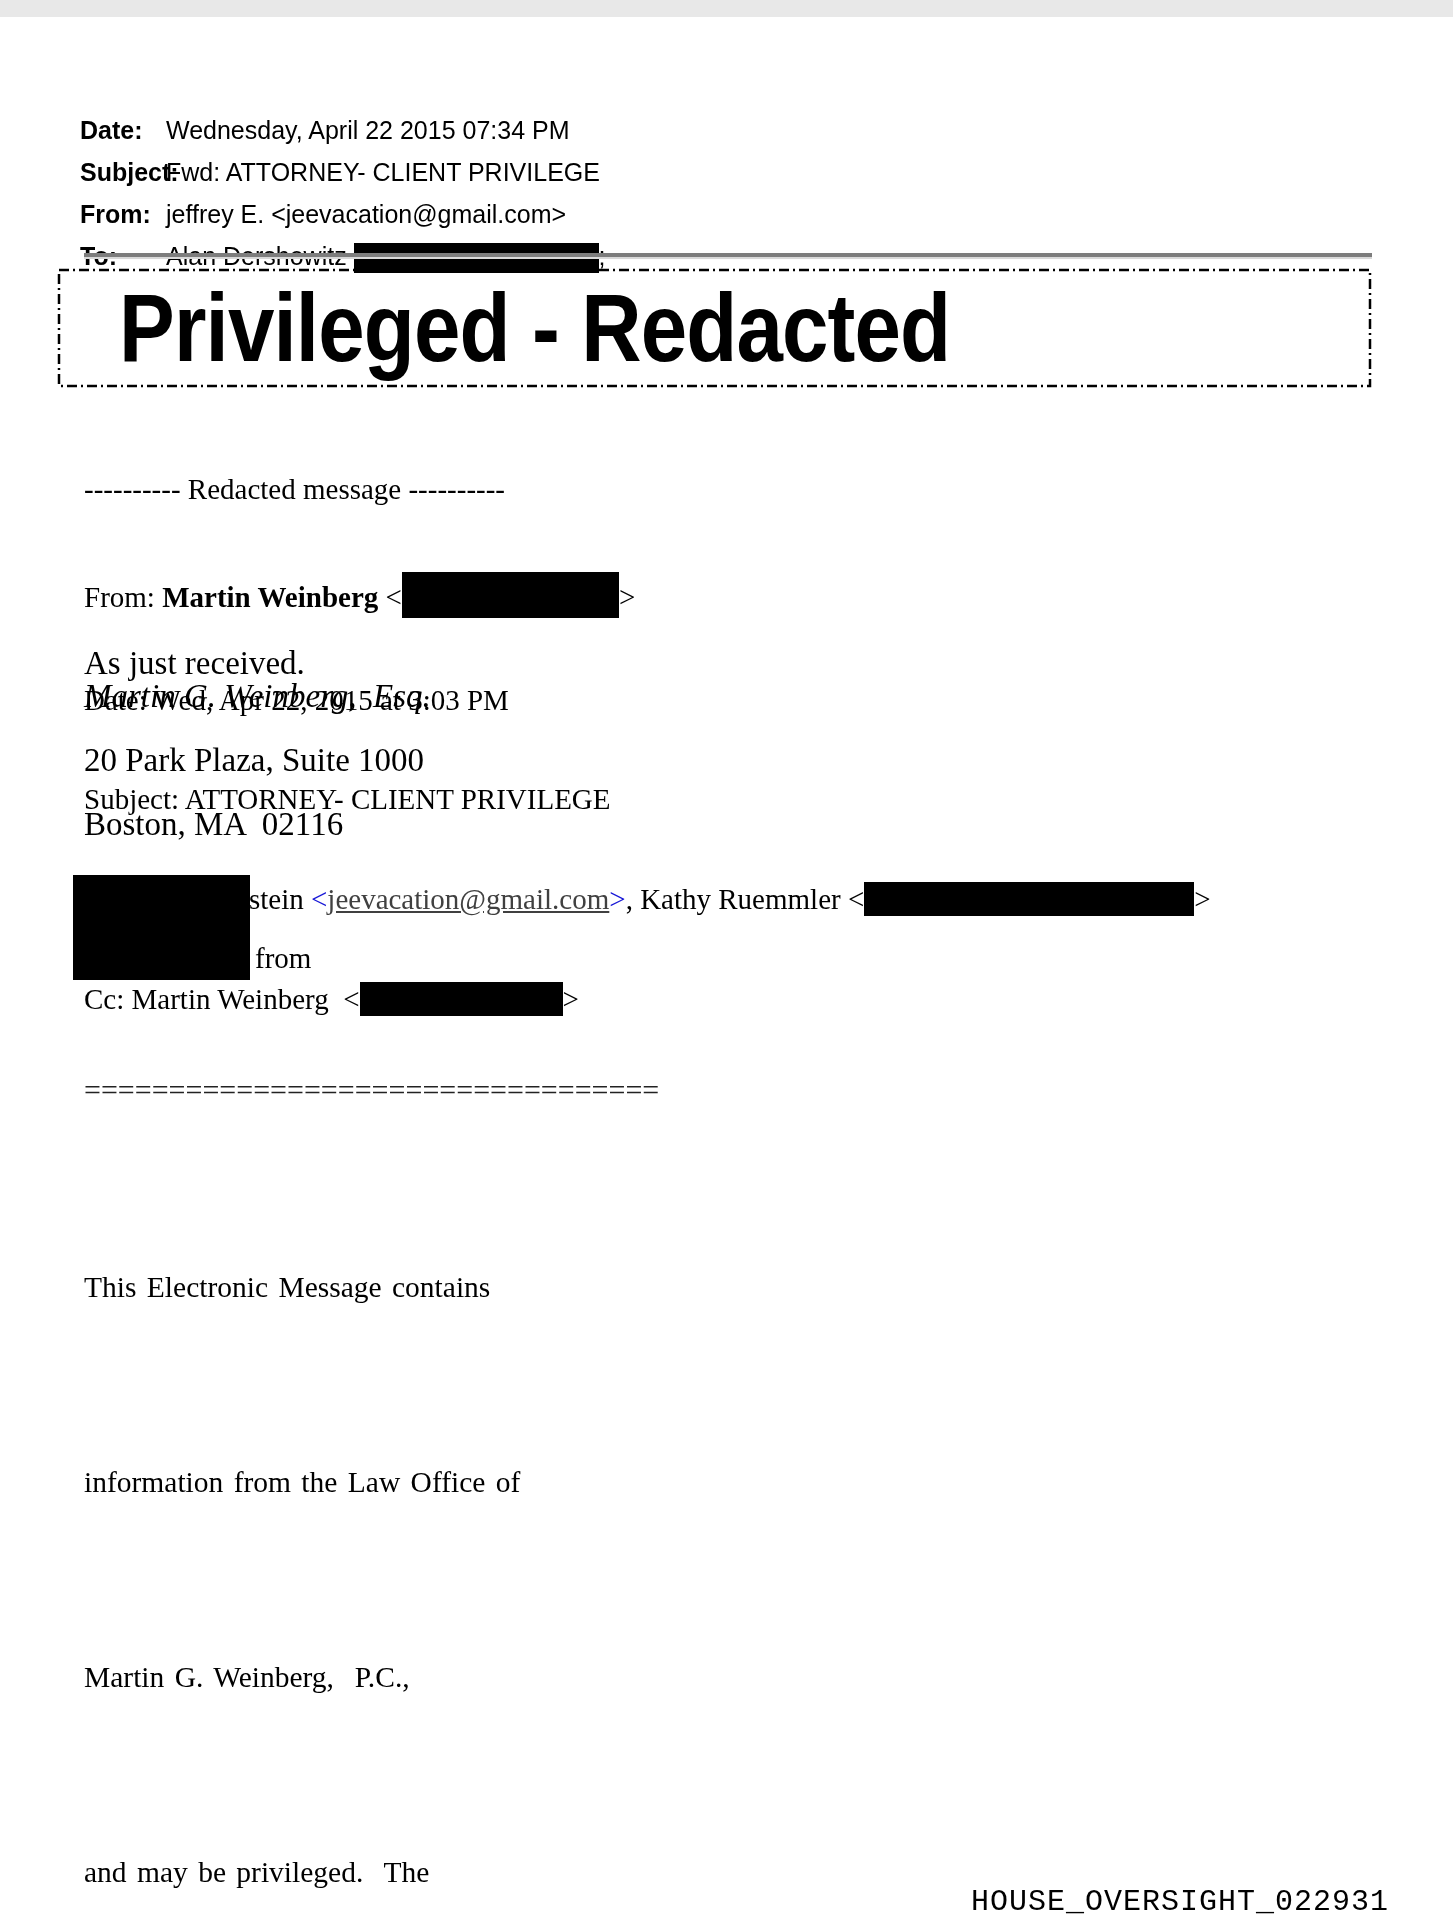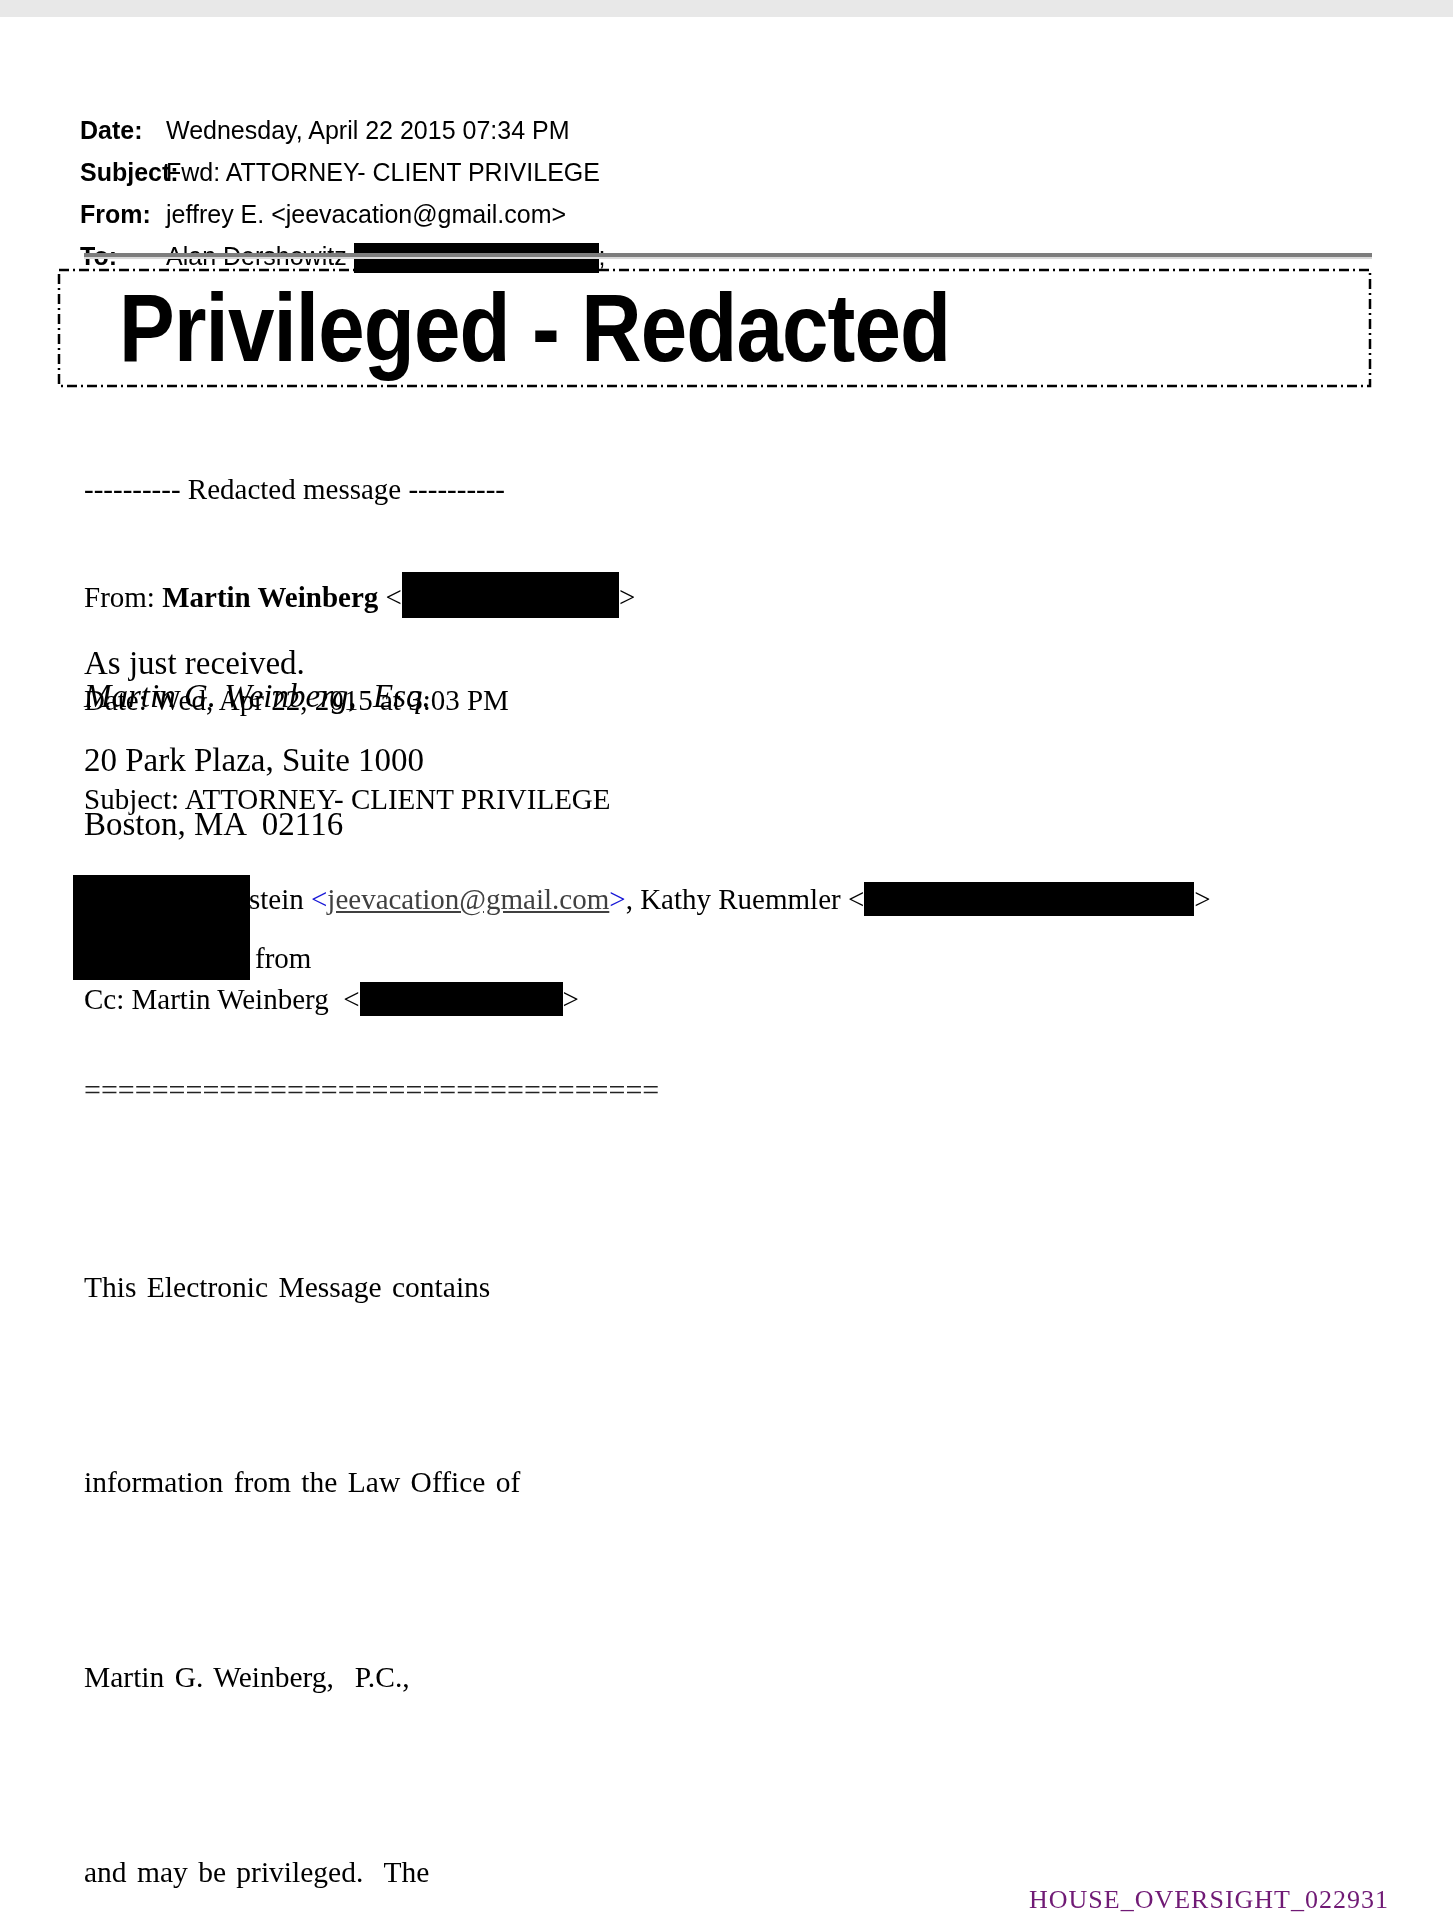--- a/index.html
+++ b/index.html
@@ -60,22 +60,22 @@
 
   
   .disclaimer {
     position:absolute; left:84px; top:1108px; width:560px;
     font-size:29.5px; line-height:65px; word-spacing:3px; white-space:pre-wrap;
   }
 
   
   .bates {
     position:absolute; right:64px; top:1868px;
-    font-family:Liberation Serif, serif; font-size:26px; letter-spacing:1px;
-    color:#701a75;
+    font-family:Liberation Mono, monospace; font-size:30px; letter-spacing:1px;
+    color:#000000;
   }
 </style>
 </head>
 <body>
 
 <div class="page">
 
   <div class="hdr">
     <div class="hdr-row">
       <span class="hdr-label">Date:</span>

